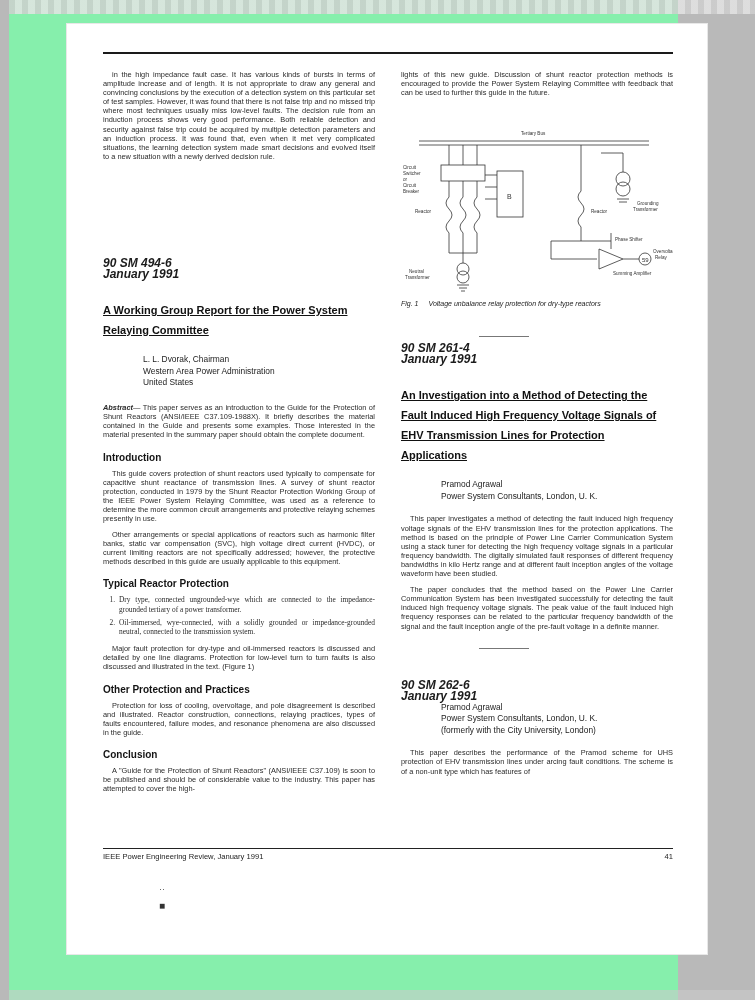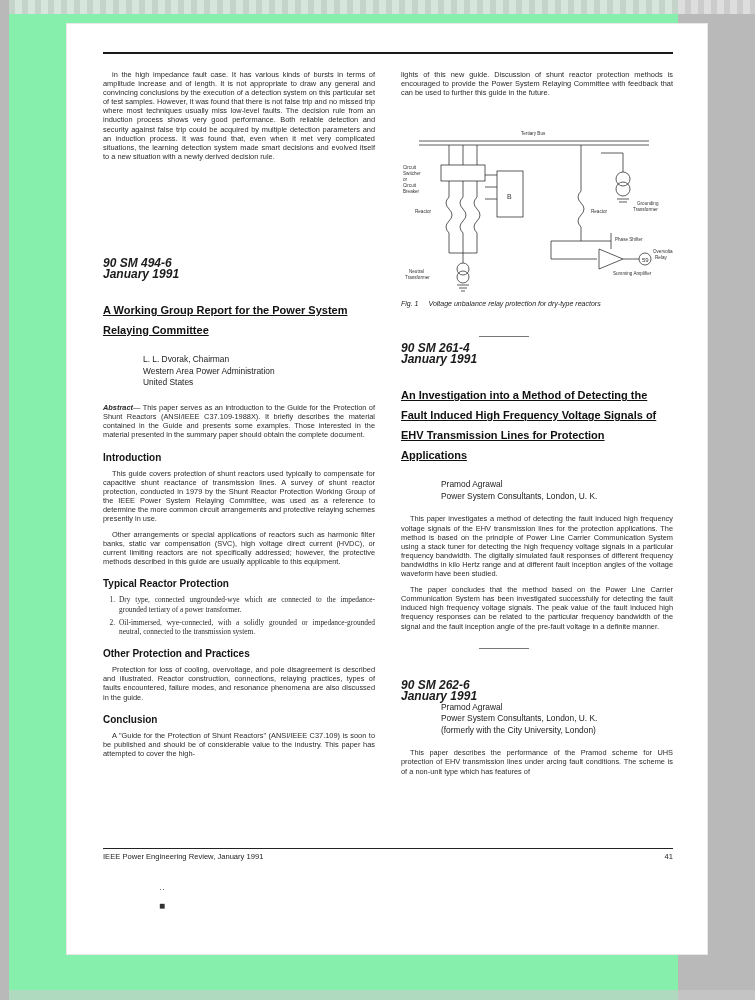--- a/index.html
+++ b/index.html
@@ -200,20 +200,21 @@
 
     <h3 class="sec-head">Introduction</h3>
     <p class="body">This guide covers protection of shunt reactors used typically to compensate for capacitive shunt reactance of transmission lines. A survey of shunt reactor protection, conducted in 1979 by the Shunt Reactor Protection Working Group of the IEEE Power System Relaying Committee, was used as a reference to determine the more common circuit arrangements and protective relaying schemes presently in use.</p>
     <p class="body">Other arrangements or special applications of reactors such as harmonic filter banks, static var compensation (SVC), high voltage direct current (HVDC), or current limiting reactors are not specifically addressed; however, the protective methods described in this guide are usually applicable to this equipment.</p>
 
     <h3 class="sec-head">Typical Reactor Protection</h3>
     <ol class="numlist">
       <li>Dry type, connected ungrounded-wye which are connected to the impedance-grounded tertiary of a power transformer.</li>
       <li>Oil-immersed, wye-connected, with a solidly grounded or impedance-grounded neutral, connected to the transmission system.</li>
     </ol>
+    <p class="body">Major fault protection for dry-type and oil-immersed reactors is discussed and detailed by one line diagrams. Protection for low-level turn to turn faults is also discussed and illustrated in the text. (Figure 1)</p>
 
     <h3 class="sec-head">Other Protection and Practices</h3>
     <p class="body">Protection for loss of cooling, overvoltage, and pole disagreement is described and illustrated. Reactor construction, connections, relaying practices, types of faults encountered, failure modes, and resonance phenomena are also discussed in the guide.</p>
 
     <h3 class="sec-head">Conclusion</h3>
     <p class="body">A "Guide for the Protection of Shunt Reactors" (ANSI/IEEE C37.109) is soon to be published and should be of considerable value to the industry. This paper has attempted to cover the high-</p>
   </div>
 
   <div class="col-right">
     <p class="body noindent">lights of this new guide. Discussion of shunt reactor protection methods is encouraged to provide the Power System Relaying Committee with feedback that can be used to further this guide in the future.</p>

